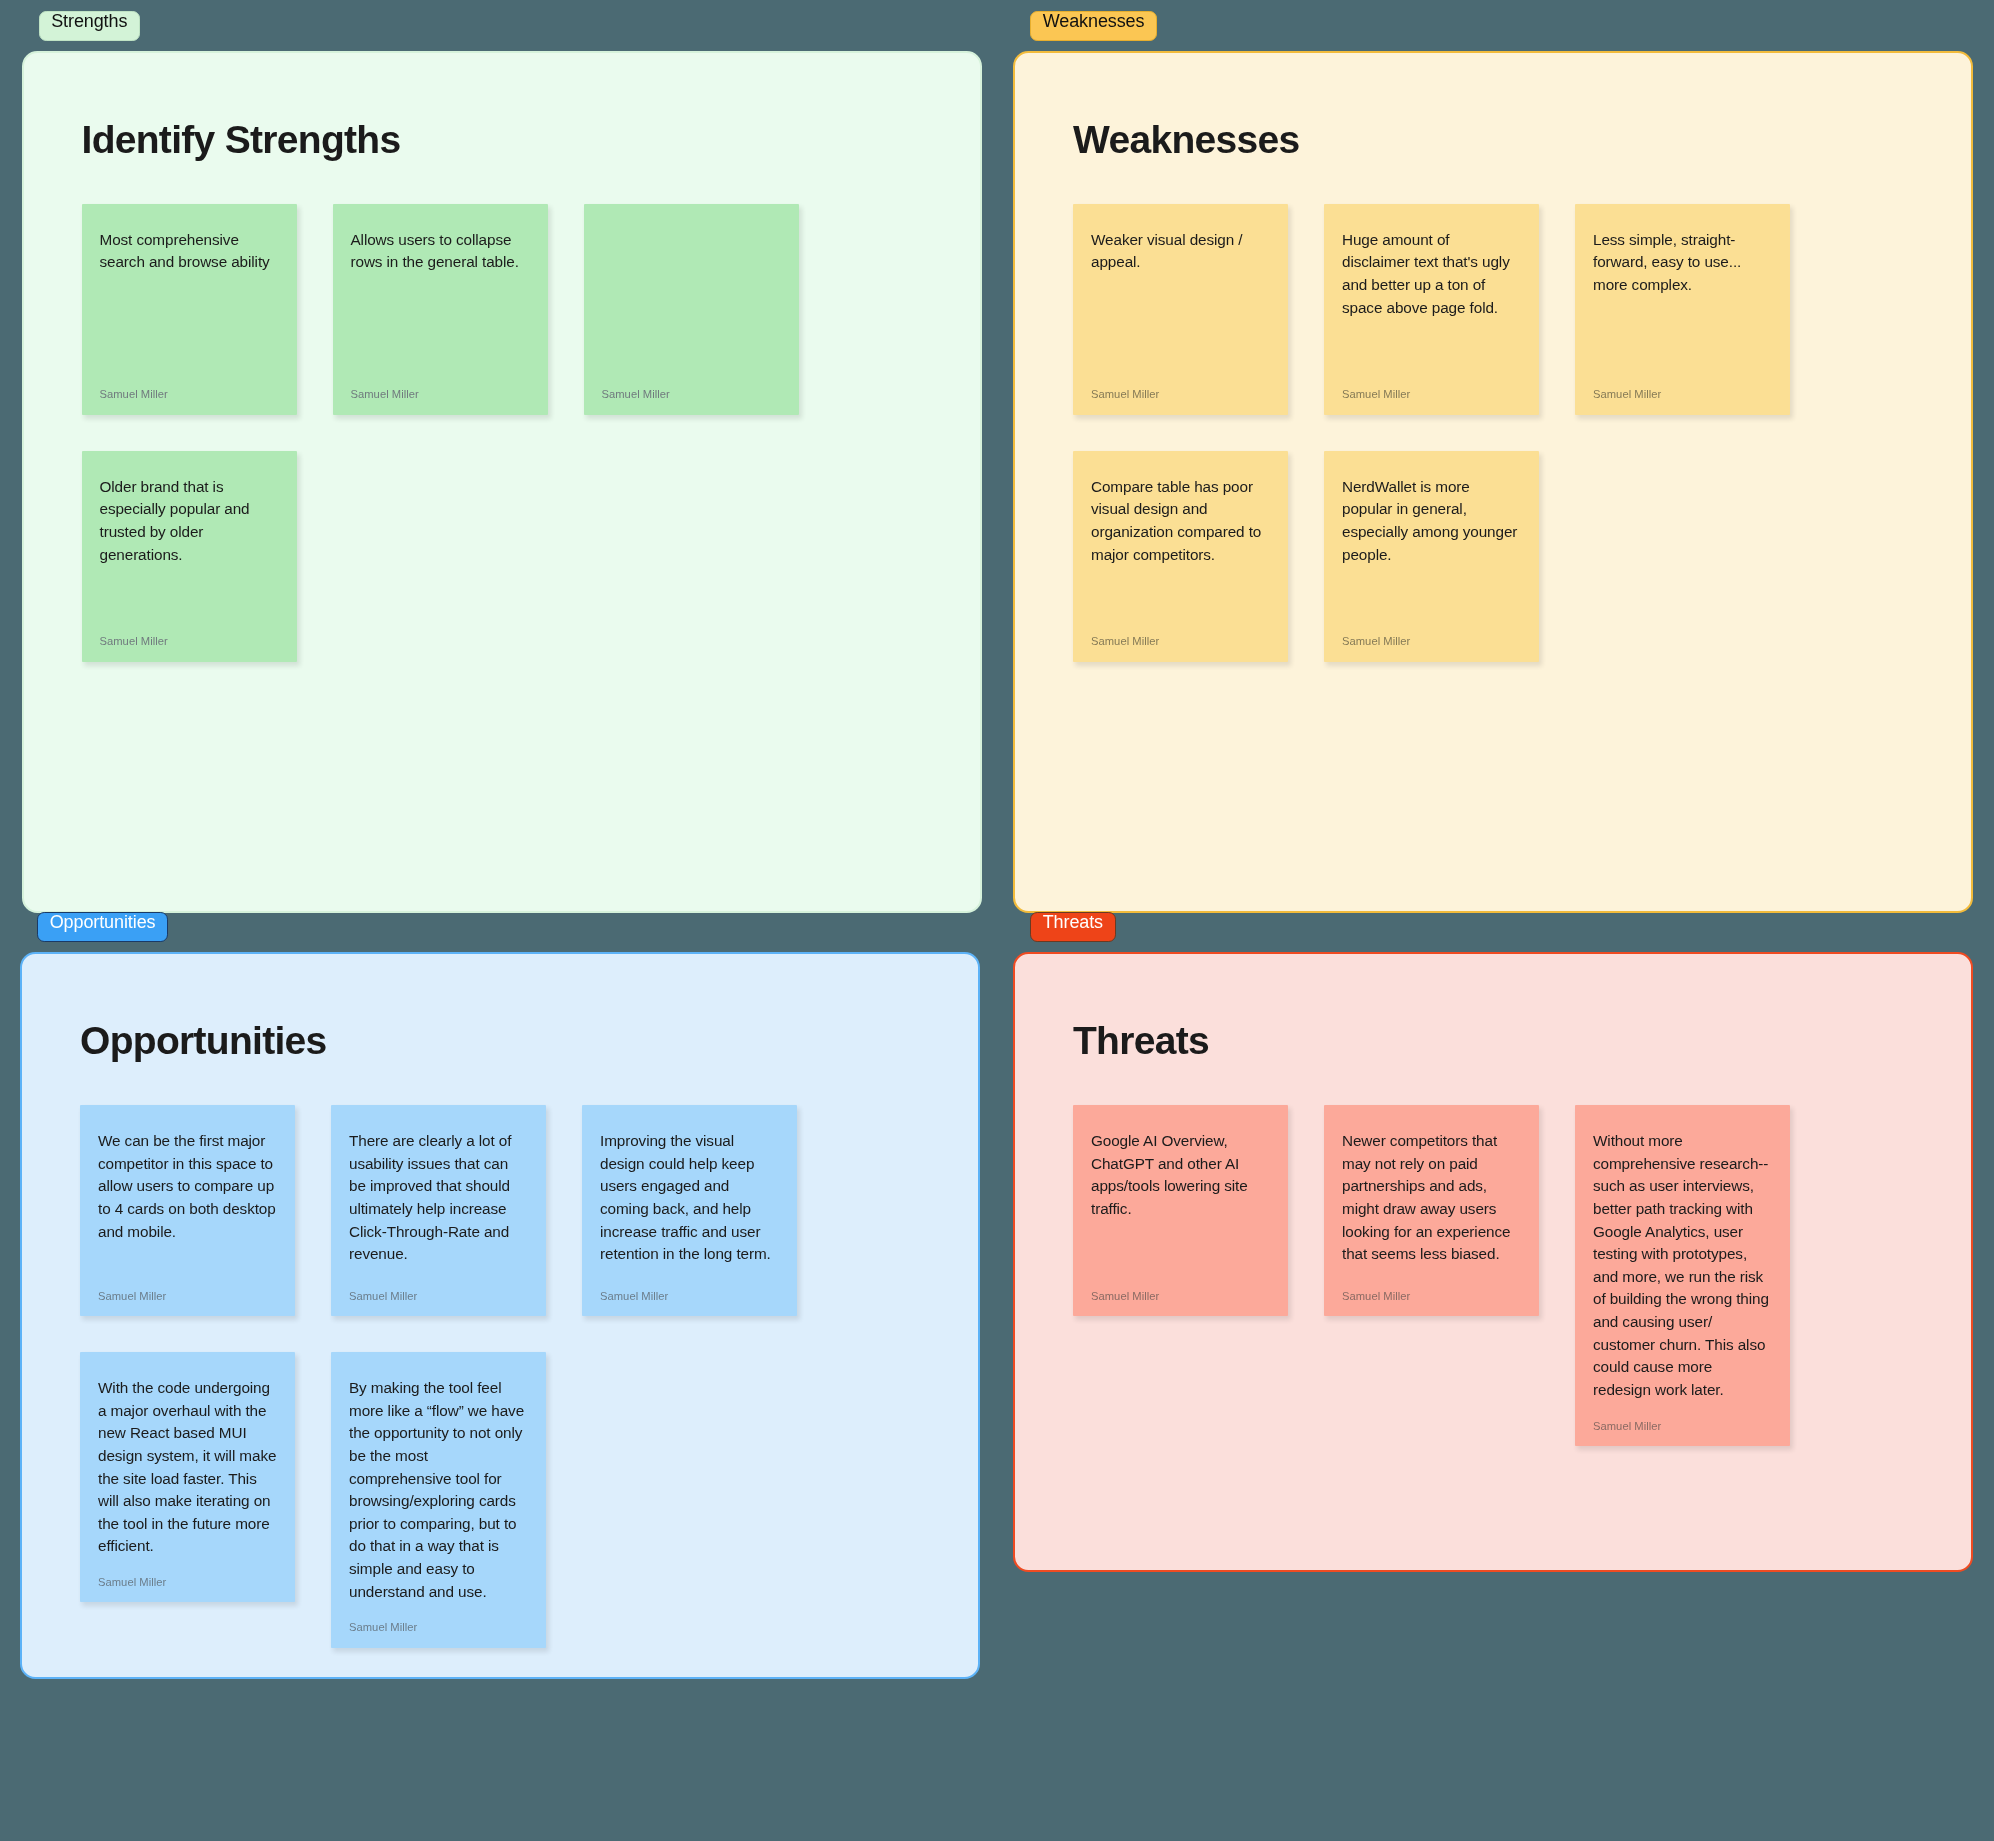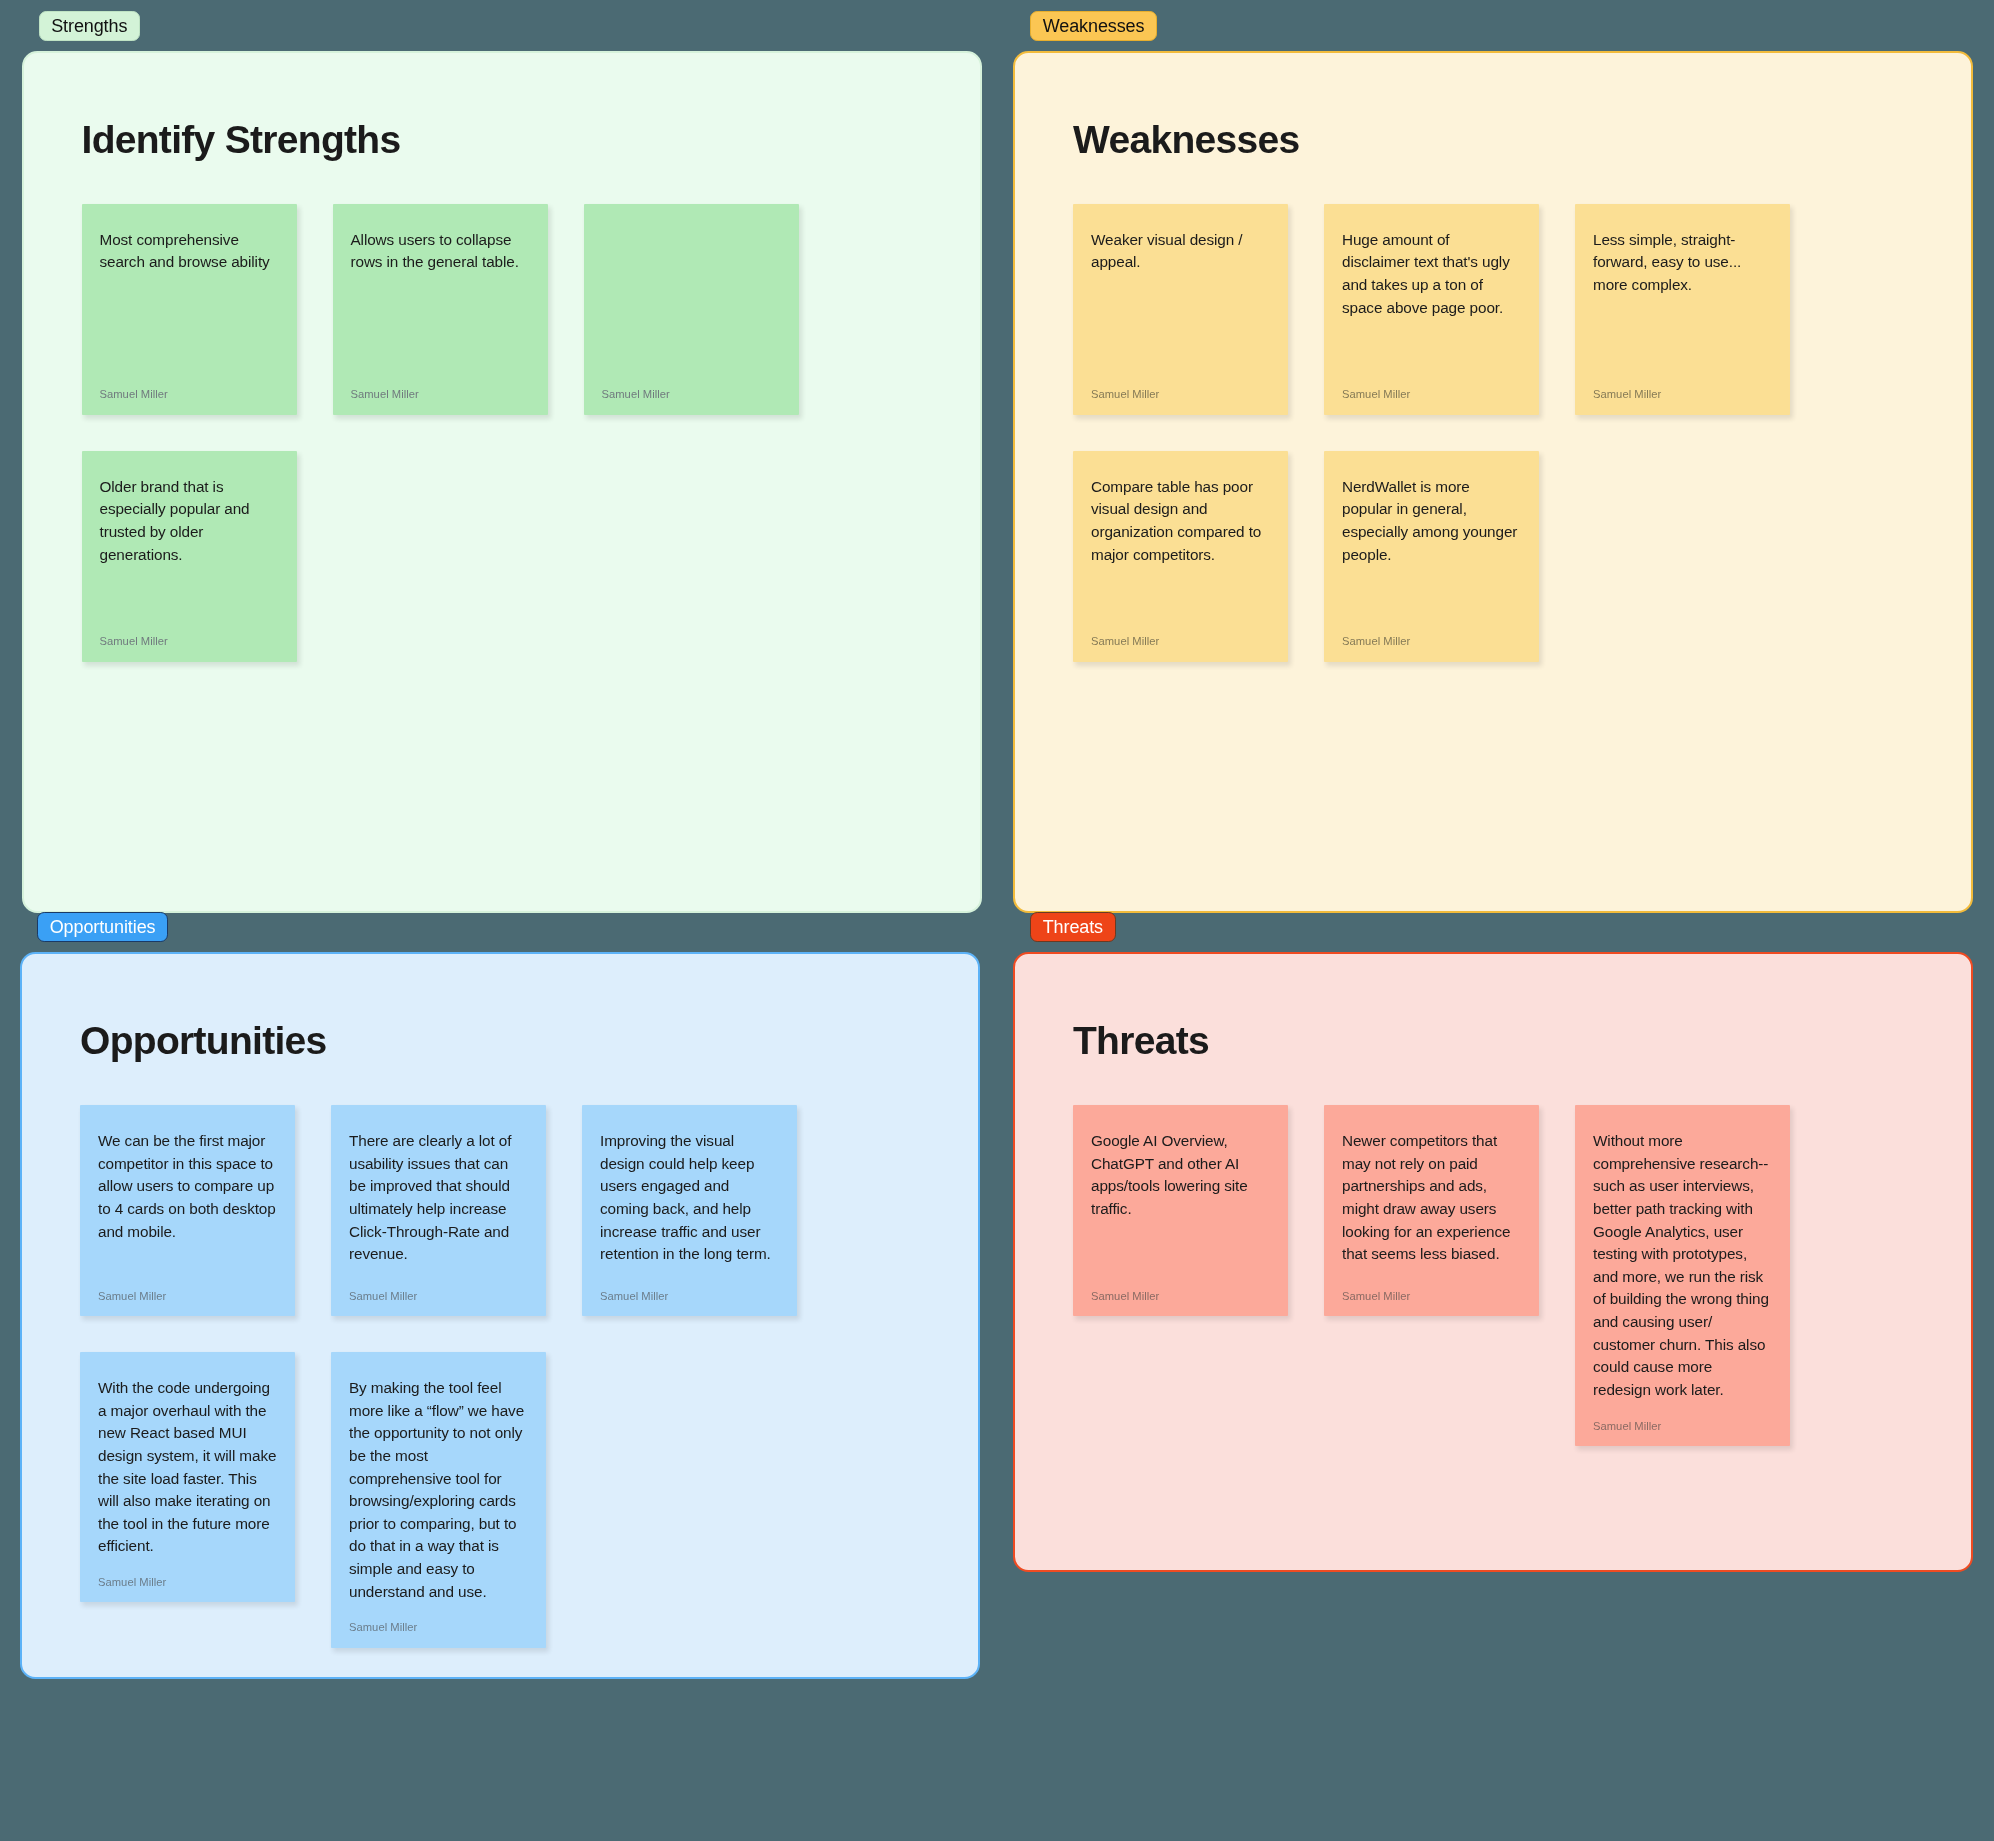--- a/index.html
+++ b/index.html
@@ -22,21 +22,21 @@
   
   .quadrant { position: absolute; }
 
   .tab {
     position: absolute;
     top: 0;
     left: 17px;
     height: 30px;
     padding: 0 11.7px;
     display: flex;
-    align-items: center;
+    align-items: flex-start;
     border-radius: 7.2px;
     font-size: 18px;
     font-weight: 400;
     letter-spacing: -0.1px;
     white-space: nowrap;
     line-height: 1;
   }
 
   .panel {
     position: absolute;
@@ -162,21 +162,21 @@
       <span>Weaknesses</span>
     </div>
     <div class="panel">
       <div class="panel-title">Weaknesses</div>
       <div class="notes">
         <div class="note">
           <div class="note-text">Weaker visual design / appeal.</div>
           <div class="note-author">Samuel Miller</div>
         </div>
         <div class="note">
-          <div class="note-text">Huge amount of disclaimer text that's ugly and takes up a ton of space above page poor.</div>
+          <div class="note-text">Huge amount of disclaimer text that's ugly and better up a ton of space above page fold.</div>
           <div class="note-author">Samuel Miller</div>
         </div>
         <div class="note">
           <div class="note-text">Less simple, straight-forward, easy to use... more complex.</div>
           <div class="note-author">Samuel Miller</div>
         </div>
         <div class="note">
           <div class="note-text">Compare table has poor visual design and organization compared to major competitors.</div>
           <div class="note-author">Samuel Miller</div>
         </div>

